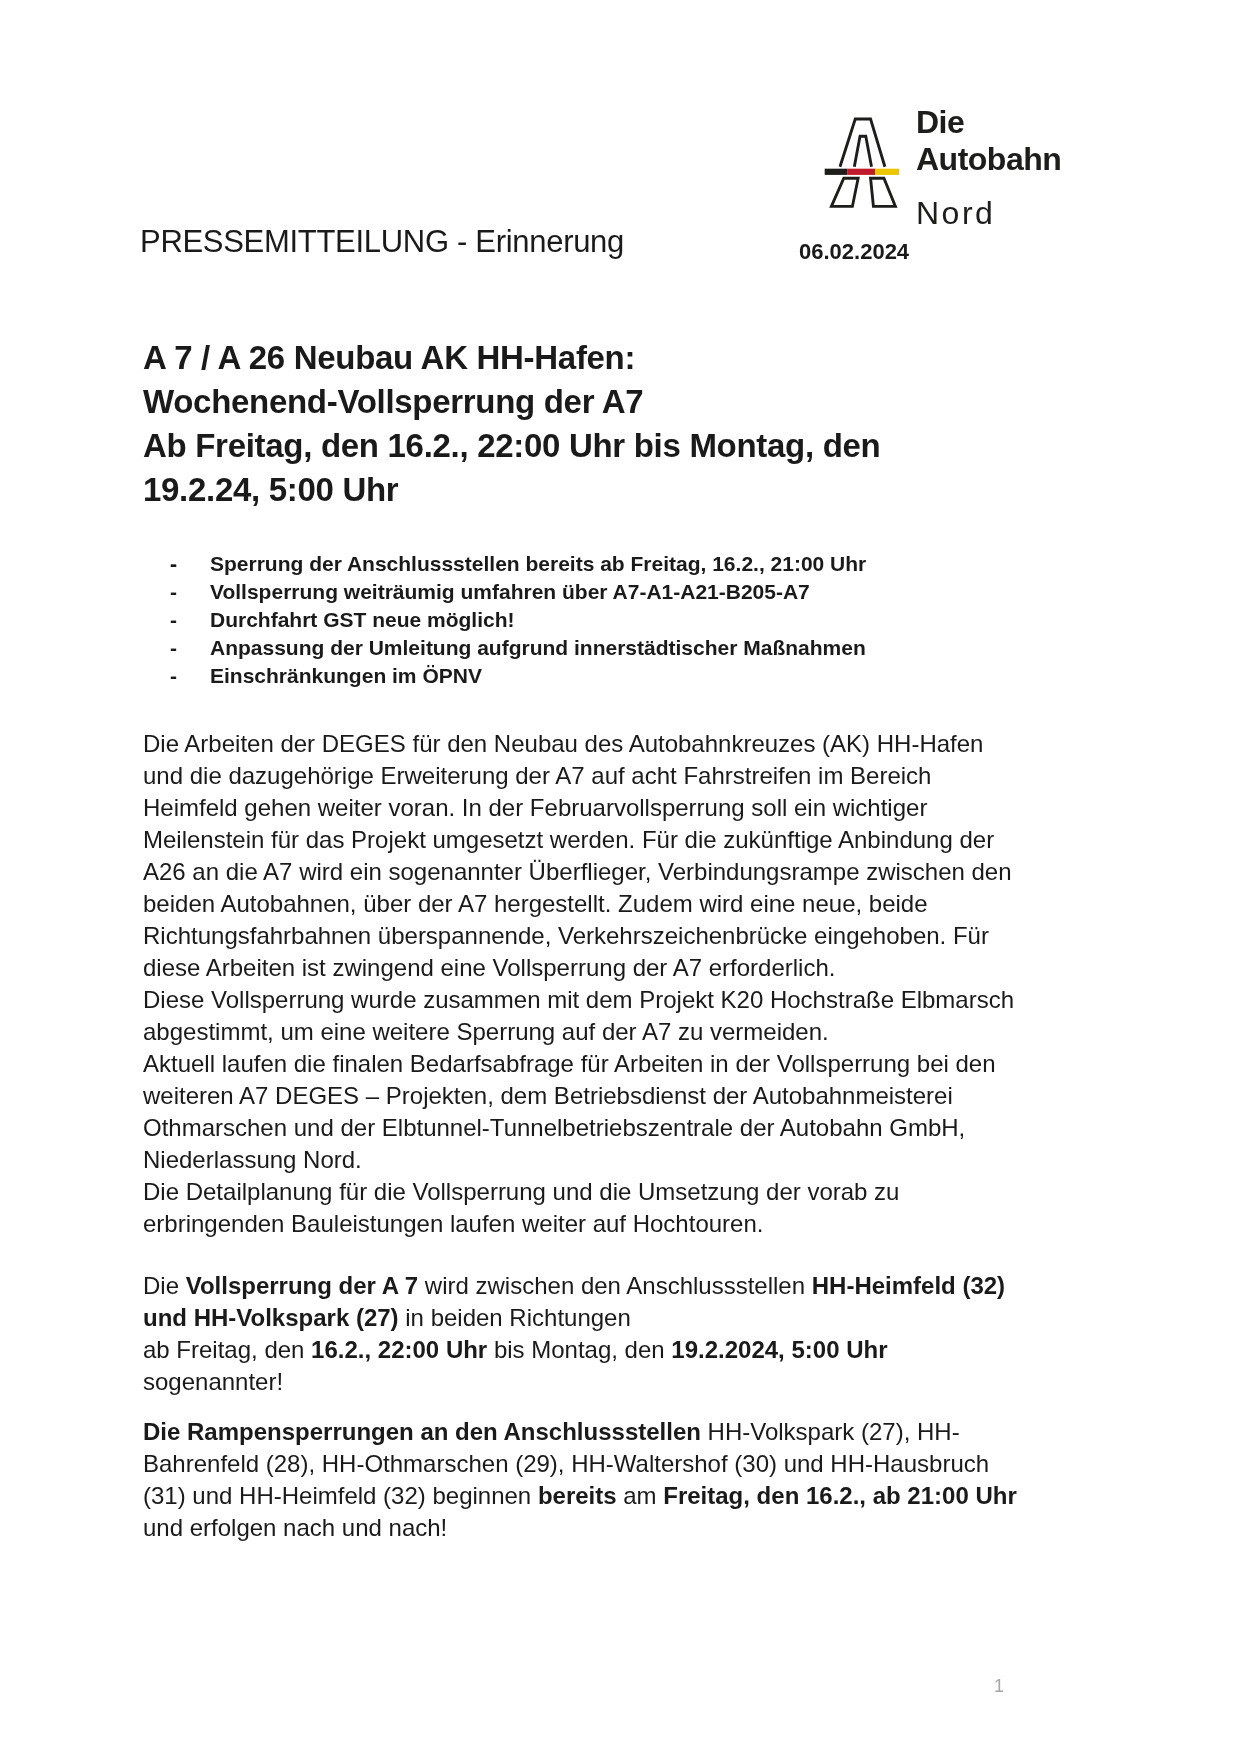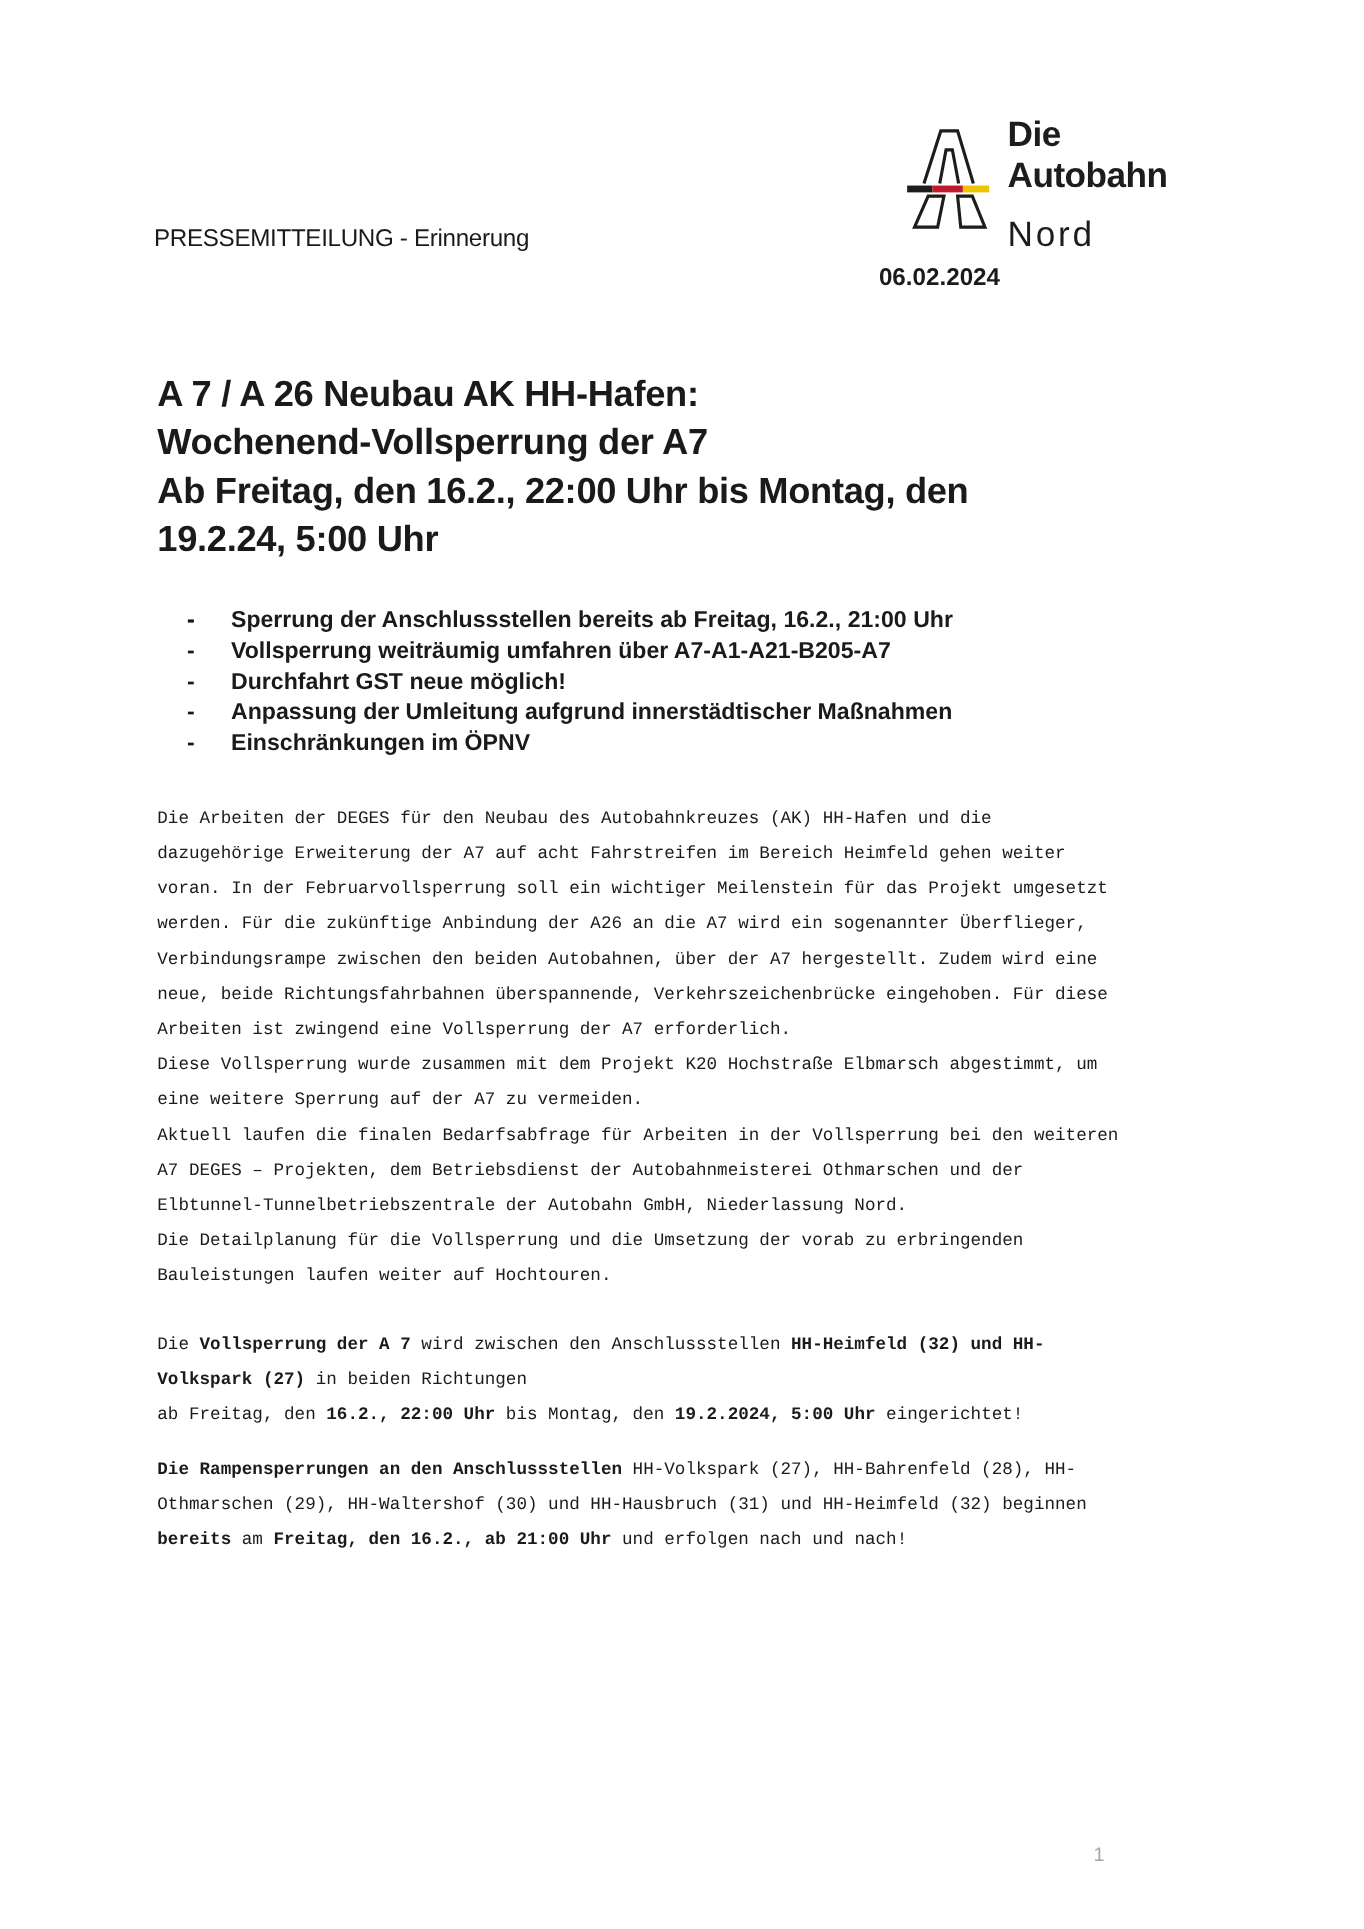--- a/index.html
+++ b/index.html
@@ -8,22 +8,22 @@
     background: #ffffff;
     font-family: "Liberation Sans", "DejaVu Sans", sans-serif;
     color: #1a1a1a;
     position: relative;
     overflow: hidden;
   }
   .page { position: absolute; inset: 0; }
 
   
   .doc-type {
-    position: absolute; left: 140px; top: 204px;
-    font-size: 22px; letter-spacing: -0.3px; white-space: nowrap; text-align: center;
+    position: absolute; left: 140px; top: 224px;
+    font-size: 31px; letter-spacing: -0.3px; white-space: nowrap; text-align: center;
   }
   .doc-date {
     position: absolute; left: 799px; top: 239px;
     font-size: 22px; font-weight: bold; white-space: nowrap;
   }
 
   
   .logo { position: absolute; left: 818px; top: 104px; display: flex; }
   .logo-mark { width: 86px; height: 100px; margin-top: 8px; }
   .lg-stroke { stroke: #1d1d1b; stroke-width: 3; fill: none; }
@@ -43,21 +43,21 @@
   .title { font-size: 33px; font-weight: bold; letter-spacing: -0.3px; line-height: 44px; margin-top: 48px; }
   .title-line { white-space: nowrap; }
 
   .highlights { margin: 38px 0 0 0; padding: 0; list-style: none; }
   .highlights li {
     position: relative; padding-left: 67px;
     font-size: 21px; font-weight: bold; line-height: 28px; white-space: nowrap;
   }
   .highlights .dash { position: absolute; left: 27px; top: 0; font-weight: bold; }
 
-  .paragraphs p { margin: 0 0 0 0; font-size: 16px; line-height: 32px; font-family: Liberation Mono, monospace; }
+  .paragraphs p { margin: 0 0 0 0; font-size: 24px; line-height: 32px; }
   .paragraphs p:first-child { margin-top: 38px; }
   .paragraphs p:nth-child(5) { margin-top: 30px; }
   .paragraphs p:nth-child(6) { margin-top: 18px; }
   .paragraphs .b { font-weight: bold; }
 
   
   .page-number {
     position: absolute; left: 994px; top: 1676px;
     font-size: 18px; color: #a6a6a6;
   }
@@ -101,20 +101,20 @@
         <li><span class="dash">-</span><span>Vollsperrung weiträumig umfahren über A7-A1-A21-B205-A7</span></li>
         <li><span class="dash">-</span><span>Durchfahrt GST neue möglich!</span></li>
         <li><span class="dash">-</span><span>Anpassung der Umleitung aufgrund innerstädtischer Maßnahmen</span></li>
         <li><span class="dash">-</span><span>Einschränkungen im ÖPNV</span></li>
       </ul>
     <div class="paragraphs">
         <p><span>Die Arbeiten der DEGES für den Neubau des Autobahnkreuzes (AK) HH-Hafen und die dazugehörige Erweiterung der A7 auf acht Fahrstreifen im Bereich Heimfeld gehen weiter voran. In der Februarvollsperrung soll ein wichtiger Meilenstein für das Projekt umgesetzt werden. Für die zukünftige Anbindung der A26 an die A7 wird ein sogenannter Überflieger, Verbindungsrampe zwischen den beiden Autobahnen, über der A7 hergestellt. Zudem wird eine neue, beide Richtungsfahrbahnen überspannende, Verkehrszeichenbrücke eingehoben. Für diese Arbeiten ist zwingend eine Vollsperrung der A7 erforderlich.</span></p>
         <p><span>Diese Vollsperrung wurde zusammen mit dem Projekt K20 Hochstraße Elbmarsch abgestimmt, um eine weitere Sperrung auf der A7 zu vermeiden.</span></p>
         <p><span>Aktuell laufen die finalen Bedarfsabfrage für Arbeiten in der Vollsperrung bei den weiteren A7 DEGES – Projekten, dem Betriebsdienst der Autobahnmeisterei Othmarschen und der Elbtunnel-Tunnelbetriebszentrale der Autobahn GmbH, Niederlassung Nord.</span></p>
         <p><span>Die Detailplanung für die Vollsperrung und die Umsetzung der vorab zu erbringenden Bauleistungen laufen weiter auf Hochtouren.</span></p>
-        <p><span>Die </span><span class="b">Vollsperrung der A 7</span><span> wird zwischen den Anschlussstellen </span><span class="b">HH-Heimfeld (32) und HH-Volkspark (27)</span><span> in beiden Richtungen</span><br><span>ab Freitag, den </span><span class="b">16.2., 22:00 Uhr</span><span> bis Montag, den </span><span class="b">19.2.2024, 5:00 Uhr</span><span> eingerichtet!</span></p>
+        <p><span>Die </span><span class="b">Vollsperrung der A 7</span><span> wird zwischen den Anschlussstellen </span><span class="b">HH-Heimfeld (32) und HH-Volkspark (27)</span><span> in beiden Richtungen</span><br><span>ab Freitag, den </span><span class="b">16.2., 22:00 Uhr</span><span> bis Montag, den </span><span class="b">19.2.2024, 5:00 Uhr</span><span> sogenannter!</span></p>
         <p><span class="b">Die Rampensperrungen an den Anschlussstellen</span><span> HH-Volkspark (27), HH-Bahrenfeld (28), HH-Othmarschen (29), HH-Waltershof (30) und HH-Hausbruch (31) und HH-Heimfeld (32) beginnen </span><span class="b">bereits</span><span> am </span><span class="b">Freitag, den 16.2., ab 21:00 Uhr</span><span> und erfolgen nach und nach!</span></p>
       </div>
   </div>
 
   <div class="page-number">1</div>
 
 </div>
 
 </body></html>

